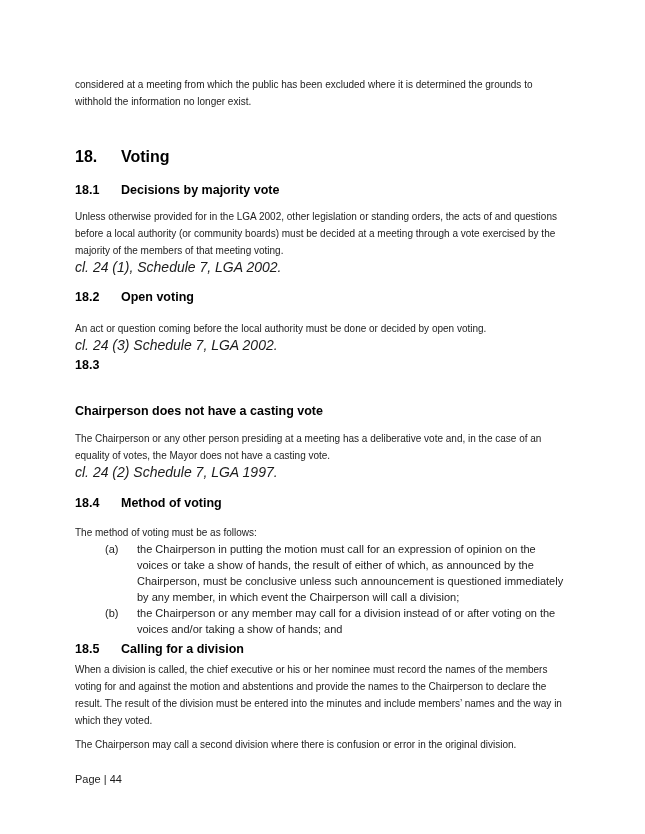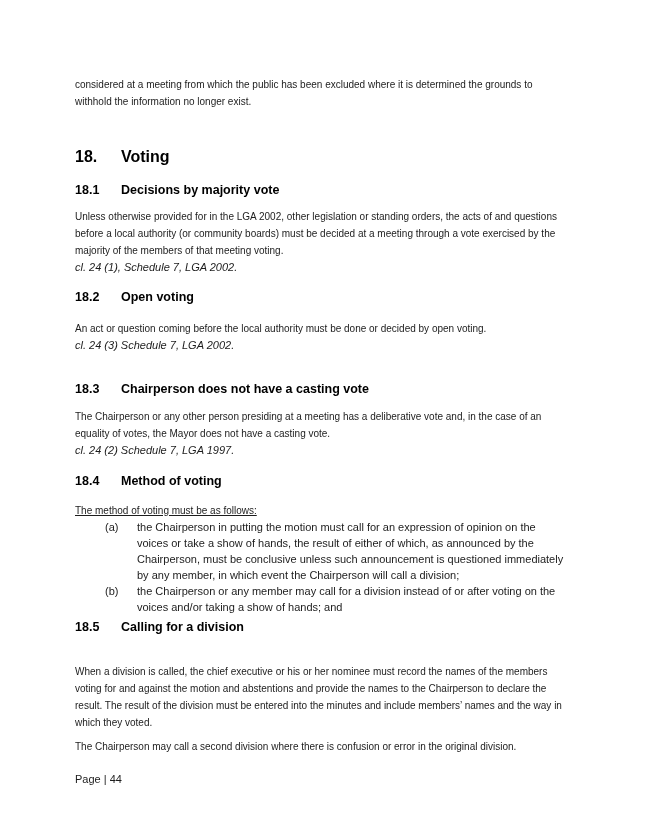--- a/index.html
+++ b/index.html
@@ -42,31 +42,31 @@
     font-size: 12.5px;
     line-height: 15px;
     font-weight: bold;
     color: #000000;
     display: flex;
   }
   .h2 .hnum { width: 46px; flex: 0 0 46px; }
   .mt16 { margin-top: 16px; }
   .mt15 { margin-top: 15px; }
   .mt14 { margin-top: 14px; align-items: flex-end; }
-  .mt13 { margin-top: 13px; text-decoration: underline; }
-  .mt12 { margin-top: 28px; }
+  .mt13 { margin-top: 13px; }
+  .mt12 { margin-top: 4px; flex-direction: column; }
   .mt11 { margin-top: 11px; }
   .mt10 { margin-top: 10px; }
   .mt9  { margin-top: 9px; }
   .mt7  { margin-top: 7px; }
   .mt6  { margin-top: 6px; }
   .mt5  { margin-top: 5px; }
   .mt3  { margin-top: 3px; }
   .cite {
-    font-size: 11px;
+    font-size: 14px;
     line-height: 17px;
     font-style: italic;
     margin: 0;
   }
   .list-item {
     position: relative;
     padding-left: 62px;
     font-size: 11px;
     line-height: 16px;
     margin: 0;

